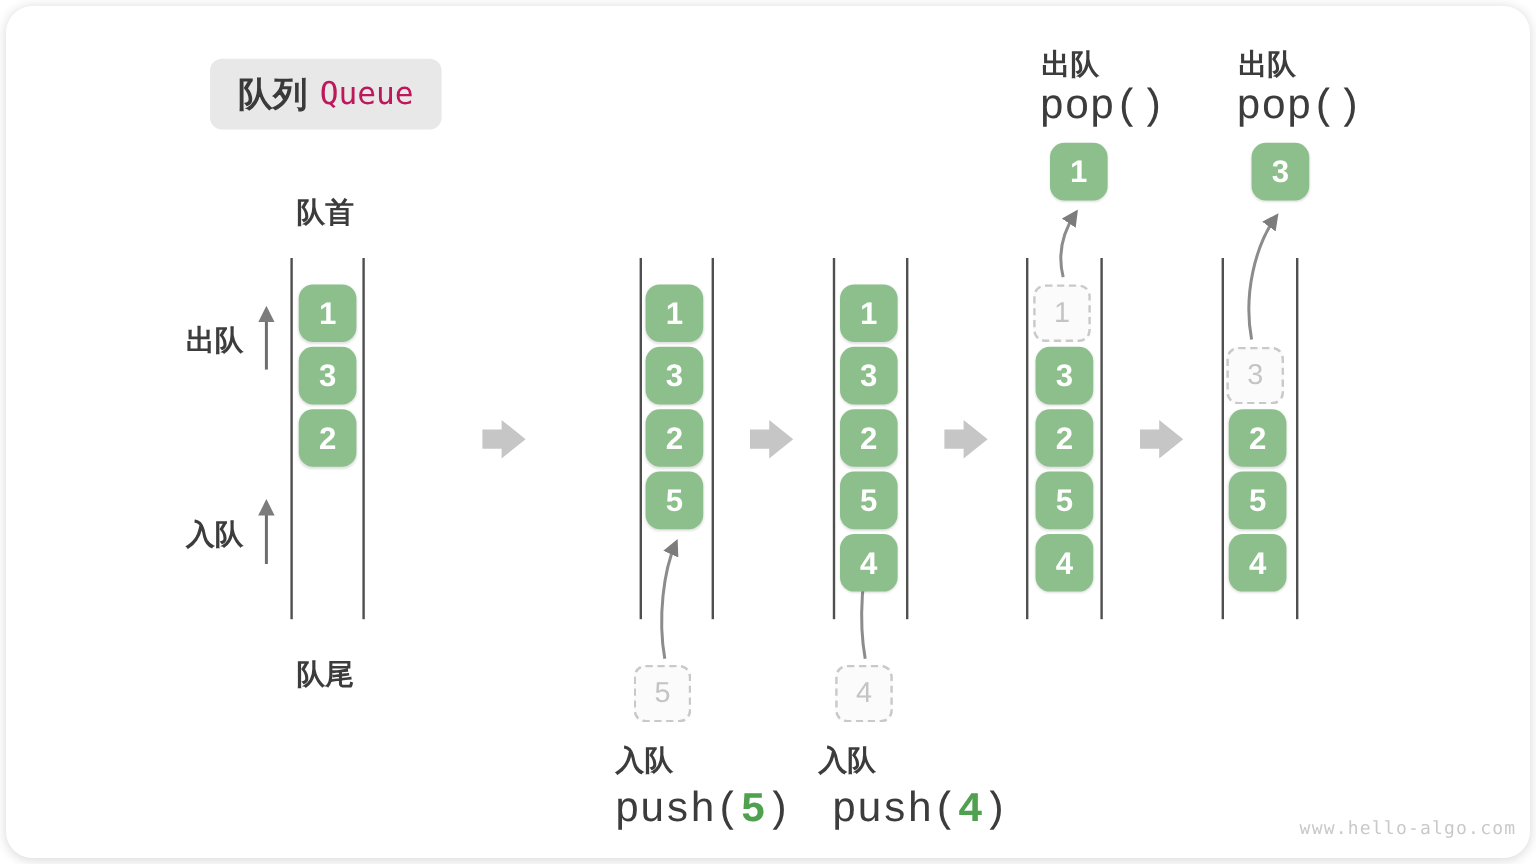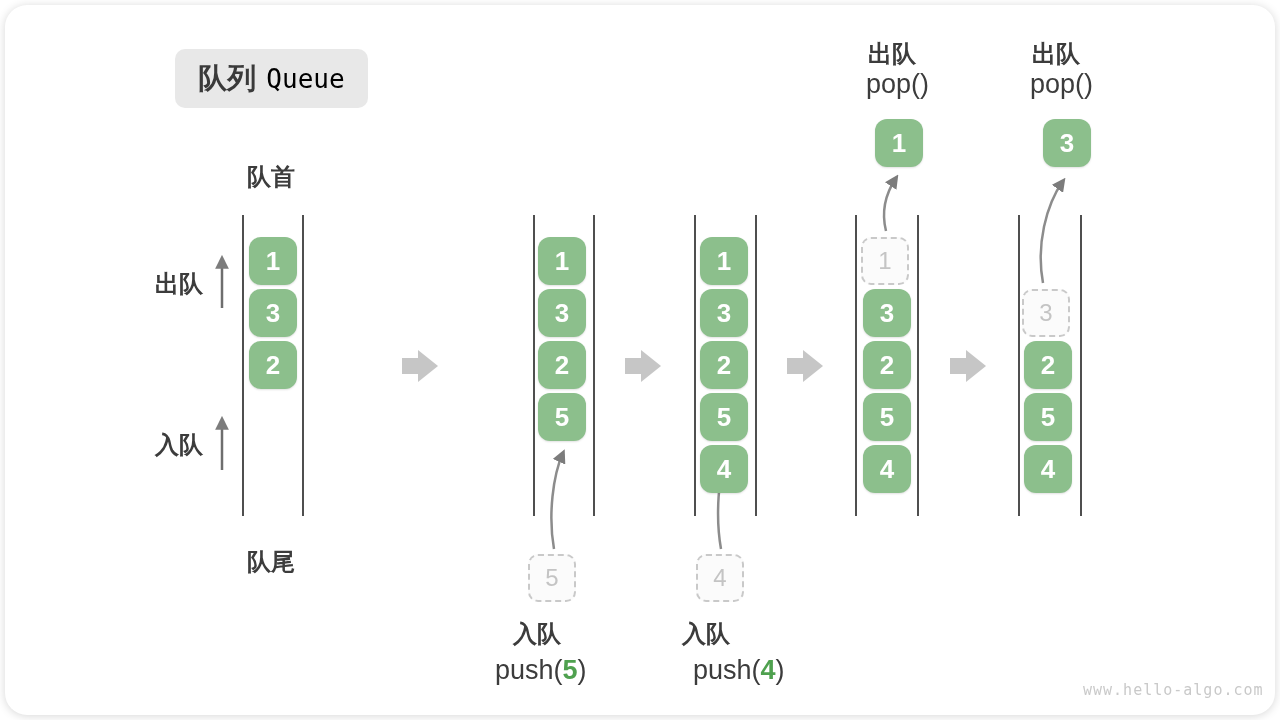--- a/index.html
+++ b/index.html
@@ -12,25 +12,25 @@
     position:absolute;left:5px;top:5px;width:1270px;height:710px;
     background:#ffffff;border-radius:22px;
     box-shadow:0 1px 10px rgba(0,0,0,0.16);
   }
   .title-box{
     position:absolute;left:170px;top:44px;width:193px;height:59px;
     background:#e8e8e8;border-radius:10px;
     display:flex;align-items:center;justify-content:center;gap:10px;
   }
   .title-zh{font-size:29px;font-weight:bold;color:#3a3a3a;}
-  .title-en{font-family:"DejaVu Sans Mono",monospace;font-size:26px;color:#000000;}
+  .title-en{font-family:"DejaVu Sans Mono",monospace;font-size:26px;color:#be185d;}
 
   .lbl{position:absolute;font-size:24px;font-weight:bold;color:#3c3c3c;white-space:nowrap;}
   .op-zh{position:absolute;font-size:24px;font-weight:bold;color:#3c3c3c;white-space:nowrap;}
-  .op-code{position:absolute;font-family:Liberation Sans, sans-serif;font-size:27px;color:#3c3c3c;white-space:nowrap;}
+  .op-code{position:absolute;font-family:Liberation Mono, monospace;font-size:35px;color:#3c3c3c;white-space:nowrap;}
   .op-code .arg{color:#4fa14f;font-weight:bold;}
 
   .rail{position:absolute;width:2px;background:#4f4f4f;top:210px;height:301px;}
 
   .qbox{
     position:absolute;width:48px;height:48px;border-radius:12px;
     background:#8cbf8c;color:#ffffff;font-size:26px;font-weight:bold;
     display:flex;align-items:center;justify-content:center;
     box-shadow:0 1px 2px rgba(0,0,0,0.12);
   }
@@ -61,21 +61,21 @@
 
   <div class="lbl" style="left:150px;top:263px;">出队</div>
   <div class="lbl" style="left:150px;top:424px;">入队</div>
 
   <div class="op-zh" style="left:863px;top:33px;">出队</div>
   <div class="op-code" style="left:861px;top:64px;">pop()</div>
   <div class="op-zh" style="left:1027px;top:33px;">出队</div>
   <div class="op-code" style="left:1025px;top:64px;">pop()</div>
 
   <div class="op-zh" style="left:508px;top:613px;">入队</div>
-  <div class="op-code" style="left:490px;top:650px;"><span>push(</span><span class="arg">5</span><span>)</span></div>
+  <div class="op-code" style="left:507px;top:650px;"><span>push(</span><span class="arg">5</span><span>)</span></div>
   <div class="op-zh" style="left:677px;top:613px;">入队</div>
   <div class="op-code" style="left:688px;top:650px;"><span>push(</span><span class="arg">4</span><span>)</span></div>
 
   <div class="rail" style="left:237px;"></div>
   <div class="rail" style="left:297px;"></div>
   <div class="rail" style="left:528px;"></div>
   <div class="rail" style="left:588px;"></div>
   <div class="rail" style="left:689px;"></div>
   <div class="rail" style="left:750px;"></div>
   <div class="rail" style="left:850px;"></div>

